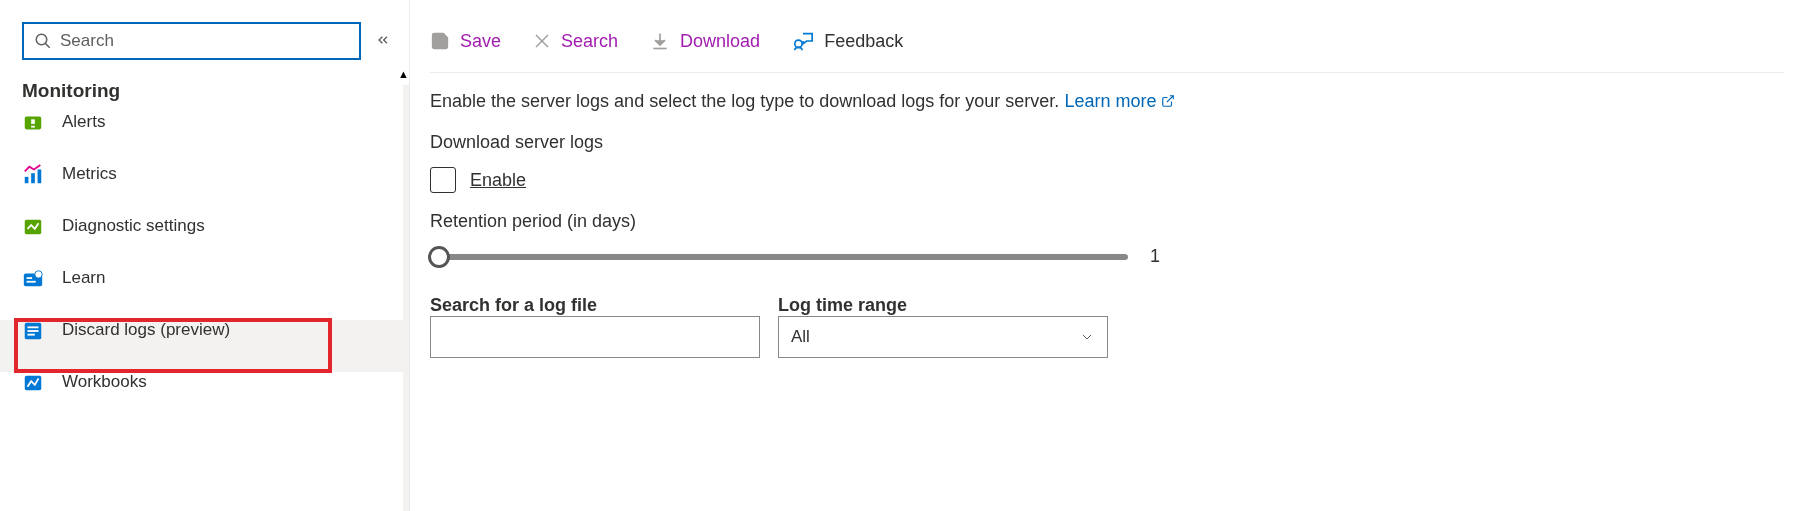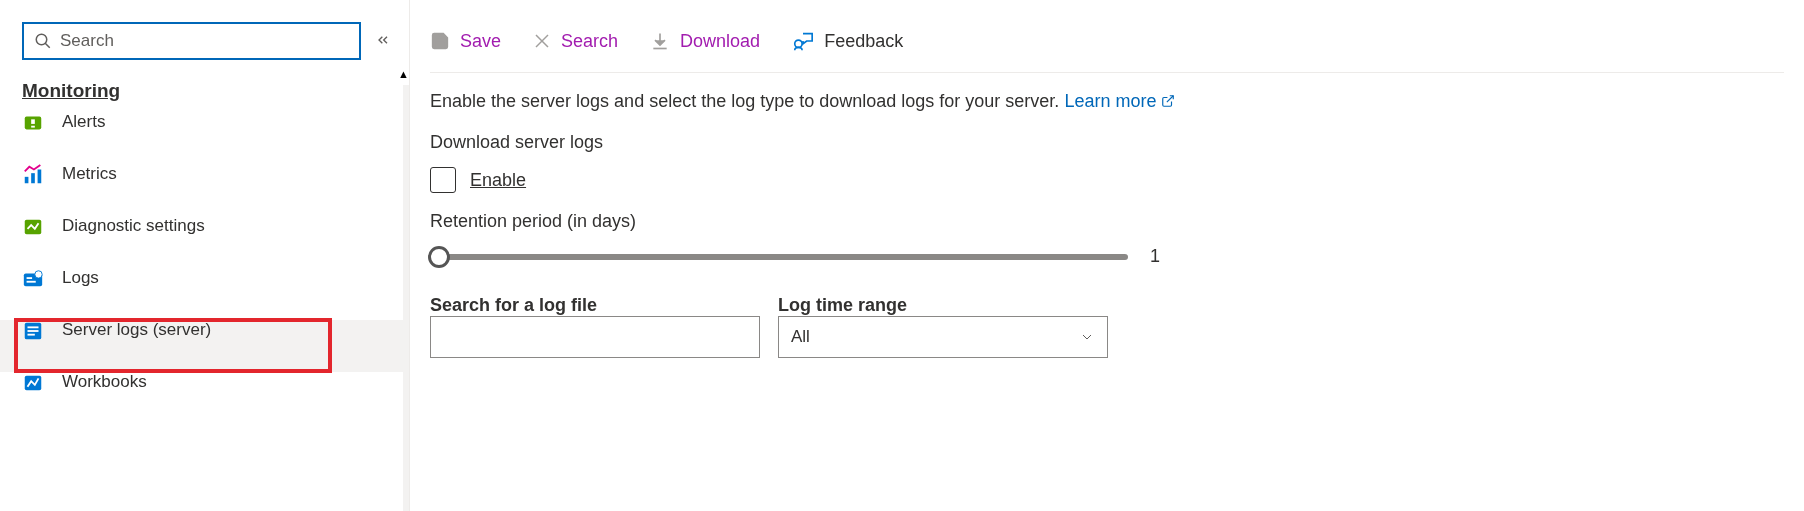--- a/index.html
+++ b/index.html
@@ -47,21 +47,20 @@
     text-align: center;
     font-size: 15px;
     color: #605e5c;
     cursor: pointer;
   }
   .section-header {
     font-size: 19px;
     font-weight: 600;
     padding: 10px 22px 10px 22px;
     color: #323130;
-    text-decoration: underline;
   }
   .nav-item {
     display: flex;
     height: 52px;
     padding-left: 22px;
     gap: 18px;
     cursor: pointer;
     font-size: 17px;
     color: #323130;
     position: relative;
@@ -258,33 +257,33 @@
 
   <div class="nav-item">
     <span class="icon">
       <svg width="22" height="22" viewBox="0 0 24 24">
           <rect x="2" y="6" width="20" height="14" rx="2" fill="#0078d4"></rect>
           <rect x="5" y="10" width="6" height="2" fill="#fff"></rect>
           <rect x="5" y="14" width="10" height="2" fill="#fff"></rect>
           <circle cx="18" cy="7" r="4" fill="#fff" stroke="#0078d4"></circle>
         </svg>
     </span>
-    <span>Logs</span>
+    <span>Learn</span>
   </div>
 
   <div class="nav-item active">
     <span class="icon">
       <svg width="22" height="22" viewBox="0 0 24 24">
           <rect x="3" y="3" width="18" height="18" rx="2" fill="#0078d4"></rect>
           <rect x="6" y="7" width="12" height="2" fill="#fff"></rect>
           <rect x="6" y="11" width="12" height="2" fill="#fff"></rect>
           <rect x="6" y="15" width="8" height="2" fill="#fff"></rect>
         </svg>
     </span>
-    <span>Server logs (server)</span>
+    <span>Discard logs (preview)</span>
     <div class="selected-outline"></div>
   </div>
 
   <div class="nav-item">
     <span class="icon">
       <svg width="22" height="22" viewBox="0 0 24 24">
           <rect x="3" y="4" width="18" height="16" rx="2" fill="#0078d4"></rect>
           <polyline points="6 16 10 10 14 14 18 7" stroke="#fff" stroke-width="2" fill="none"></polyline>
         </svg>
     </span>

